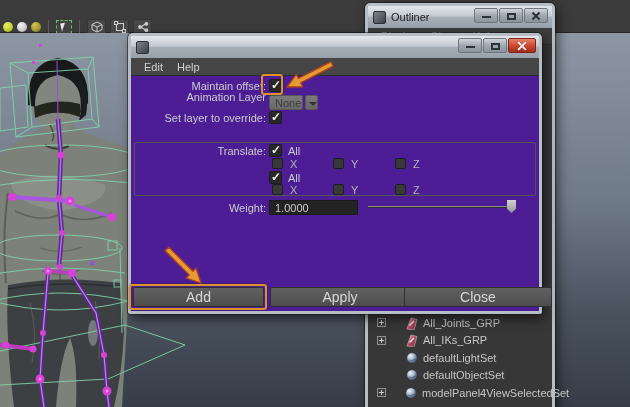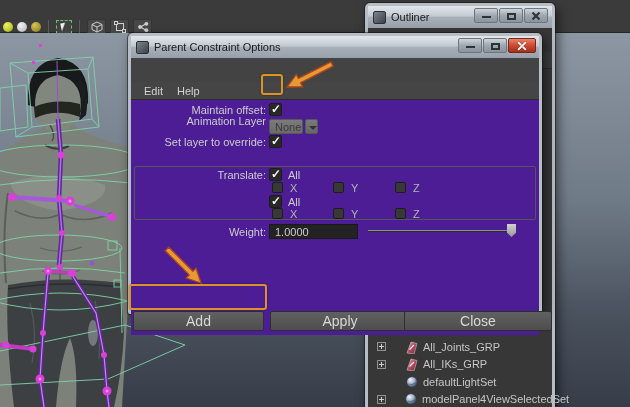--- a/index.html
+++ b/index.html
@@ -35,21 +35,21 @@
   .glyph-x::before,.glyph-x::after{content:"";position:absolute;left:50%;top:50%;width:11px;height:2px;background:#fff;box-shadow:0 0 1px #5a1005;}
   .glyph-x::before{transform:translate(-50%,-50%) rotate(45deg);}
   .glyph-x::after{transform:translate(-50%,-50%) rotate(-45deg);}
   .capbtn .glyph-x-dark::before,.capbtn .glyph-x-dark::after{content:"";position:absolute;left:50%;top:50%;width:10px;height:2px;background:#2e3338;}
   .glyph-x-dark::before{transform:translate(-50%,-50%) rotate(45deg);}
   .glyph-x-dark::after{transform:translate(-50%,-50%) rotate(-45deg);}
 
   
   .outliner{left:365px;top:3px;width:190px;height:410px;border-radius:5px 5px 0 0;z-index:10;background:#373737;}
   .outliner .capbtns{right:4px;}
-  .menubar{height:17px;background:#3d3d3d;border-bottom:1px solid #2c2c2c;display:flex;align-items:center;padding-left:6px;gap:0;margin-top:24px;}
+  .menubar{height:17px;background:#3d3d3d;border-bottom:1px solid #2c2c2c;display:flex;align-items:center;padding-left:6px;gap:0;}
   .menuitem{font-size:11px;color:#d2d2d2;padding:0 7px;}
   .ol-content{position:relative;height:calc(100% - 39px);background:#373737;}
   .ol-tree{position:absolute;left:0;top:269px;right:0;}
   .ol-row{height:17.5px;display:flex;align-items:center;font-size:11px;color:#c6c6c6;}
   .ol-expand{position:relative;width:9px;height:9px;border:1px solid #8f8f8f;background:#3c3c3c;margin-left:9px;flex:none;}
   .ol-expand::before{content:"";position:absolute;left:1px;top:3px;width:5px;height:1px;background:#cfcfcf;}
   .ol-expand::after{content:"";position:absolute;left:3px;top:1px;width:1px;height:5px;background:#cfcfcf;}
   .ol-spacer{width:10px;margin-left:9px;flex:none;}
   .ol-ico{margin-left:20px;margin-right:5px;flex:none;display:flex;}
 
@@ -258,37 +258,46 @@
           <span class="ol-spacer"></span>
           <span class="ol-ico" style="margin-left:19px">
             <svg width="12" height="12">
                 <circle cx="6" cy="6" r="5.2" fill="url(#sphG)" stroke="#2e3a4e" stroke-width="0.5"></circle>
                 <path d="M2.5,8 Q6,9.5 9.5,7" stroke="rgba(40,50,70,.55)" fill="none" stroke-width="0.8"></path>
               </svg>
           </span>
           <span>defaultLightSet</span>
         </div>
         <div class="ol-row">
-          <span class="ol-expand"></span>
+          <span class="ol-spacer"></span>
           <span class="ol-ico" style="margin-left:19px">
             <svg width="12" height="12">
                 <circle cx="6" cy="6" r="5.2" fill="url(#sphG)" stroke="#2e3a4e" stroke-width="0.5"></circle>
                 <path d="M2.5,8 Q6,9.5 9.5,7" stroke="rgba(40,50,70,.55)" fill="none" stroke-width="0.8"></path>
               </svg>
           </span>
+          <span>defaultObjectSet</span>
+        </div>
+        <div class="ol-row">
+          <span class="ol-expand"></span>
+          <span class="ol-ico" style="margin-left:19px">
+            <svg width="12" height="12">
+                <circle cx="6" cy="6" r="5.2" fill="url(#sphG)" stroke="#2e3a4e" stroke-width="0.5"></circle>
+                <path d="M2.5,8 Q6,9.5 9.5,7" stroke="rgba(40,50,70,.55)" fill="none" stroke-width="0.8"></path>
+              </svg>
+          </span>
           <span>modelPanel4ViewSelectedSet</span>
         </div>
       </div>
     </div>
   </div>
 
   <div class="aerowin dialog">
     <div class="titlebar">
       <span class="appico"></span>
-      <span class="titletext">Parent Constraint Options</span>
       <span class="capbtns">
         <span class="capbtn">
             <span class="glyph-min"></span>
           </span>
         <span class="capbtn">
             <span class="glyph-max"></span>
           </span>
         <span class="capbtn close"><span class="glyph-x"></span></span>
       </span>
     </div>

